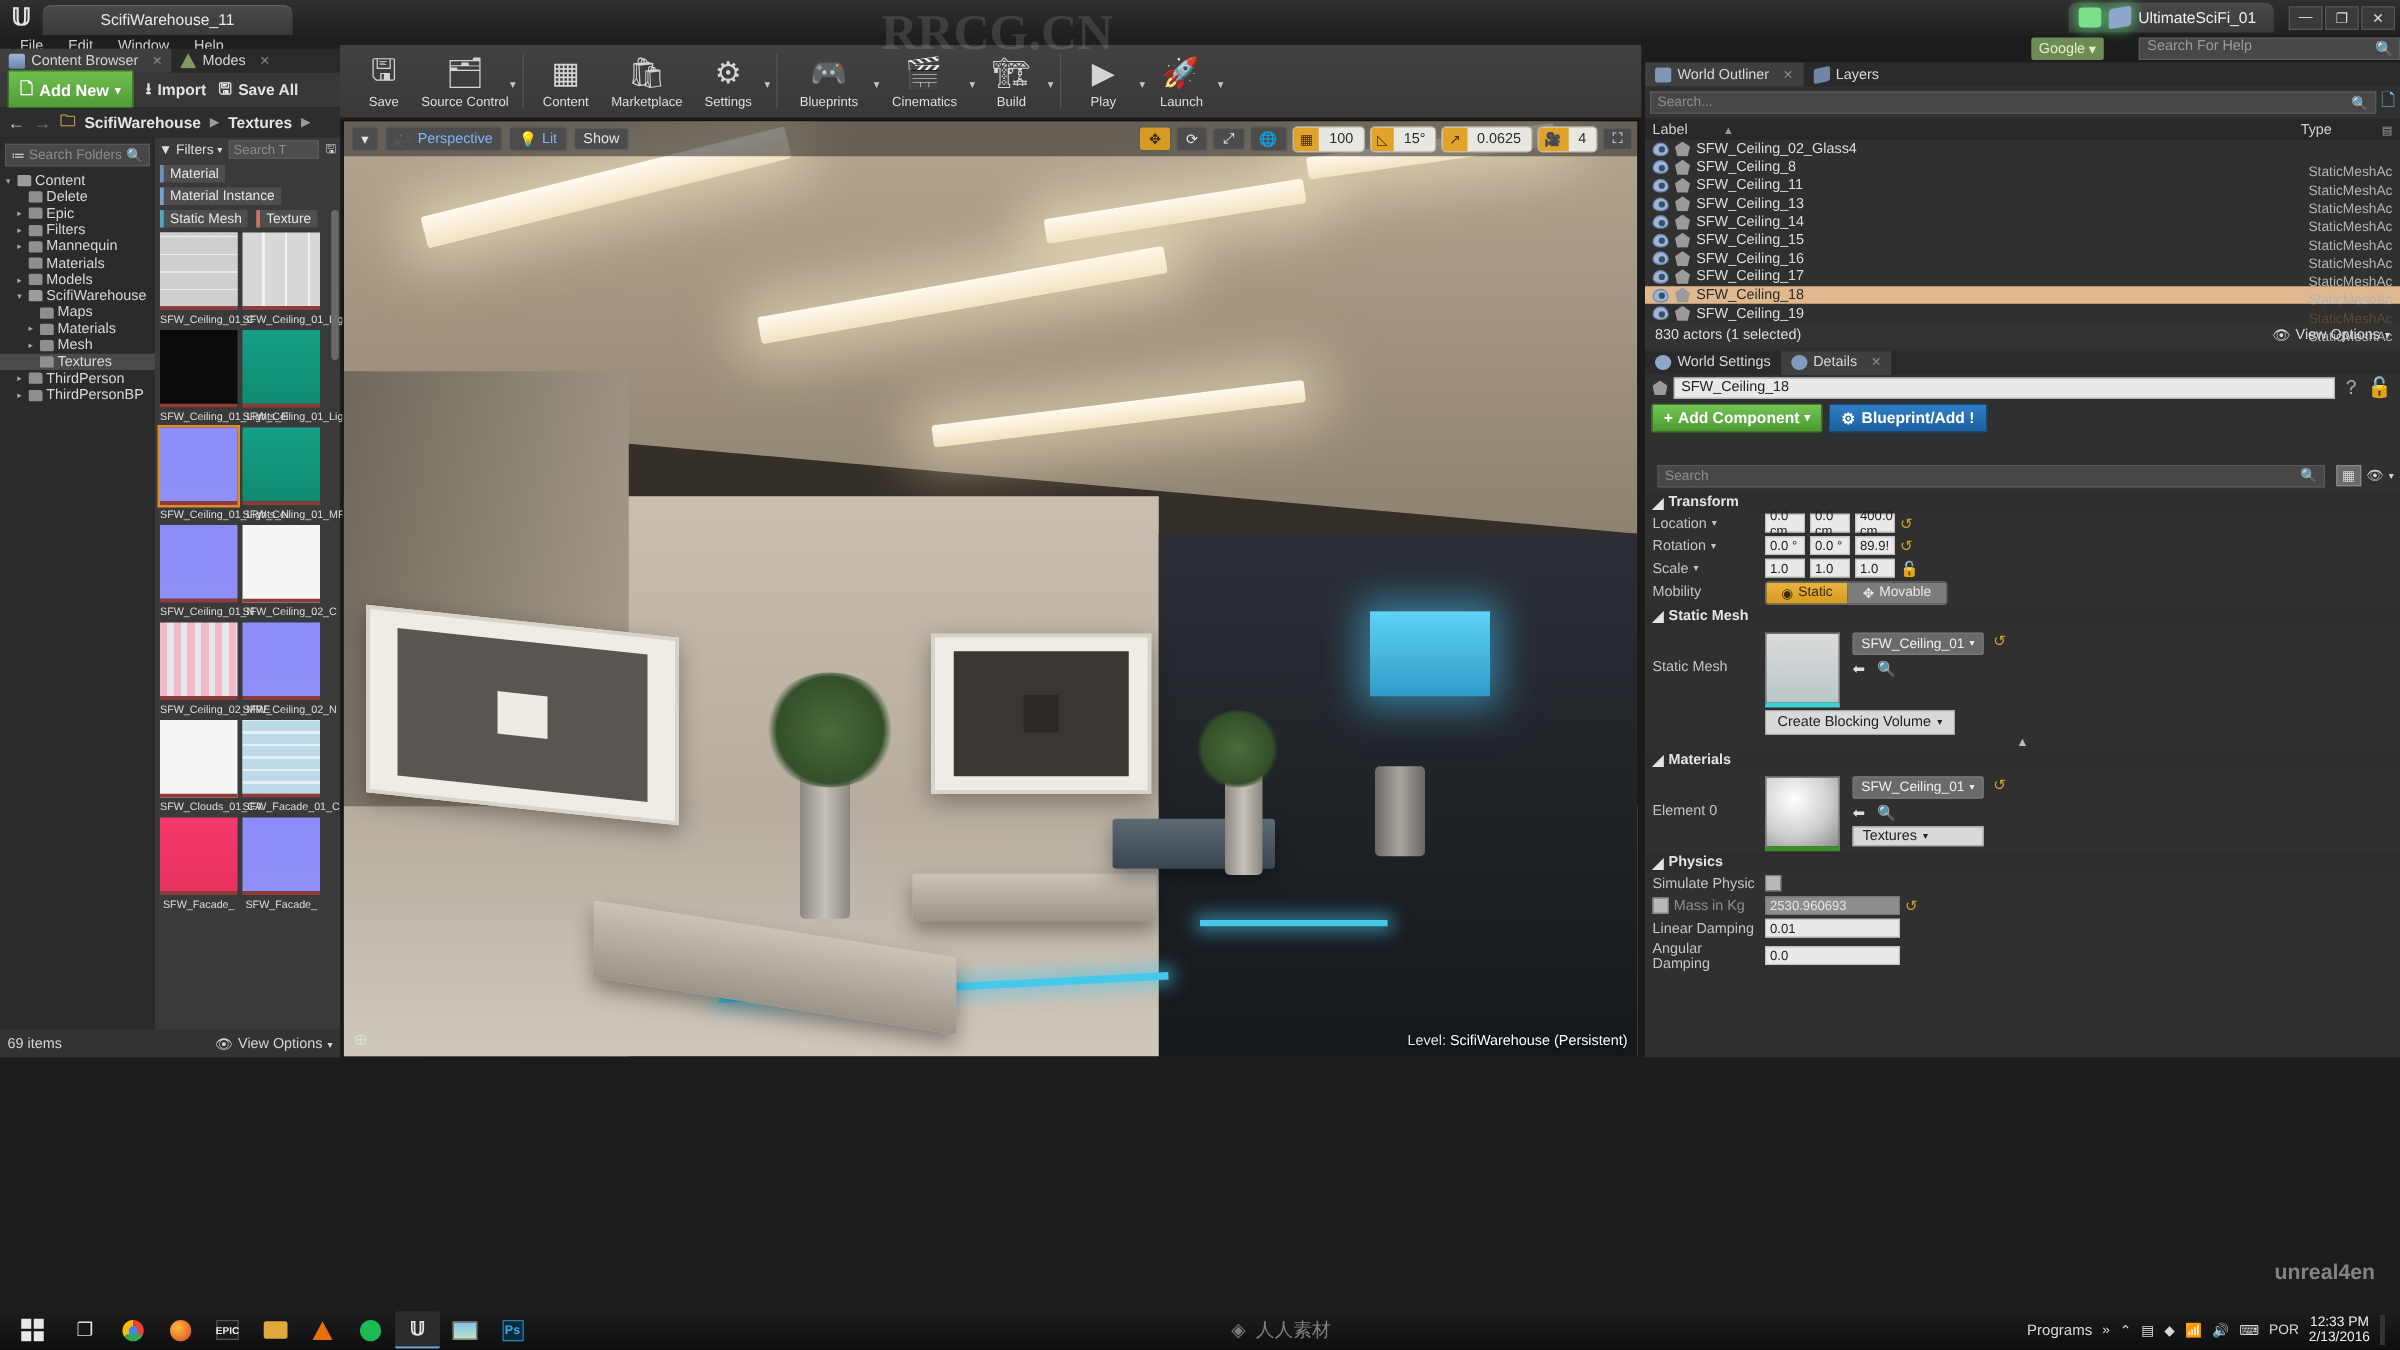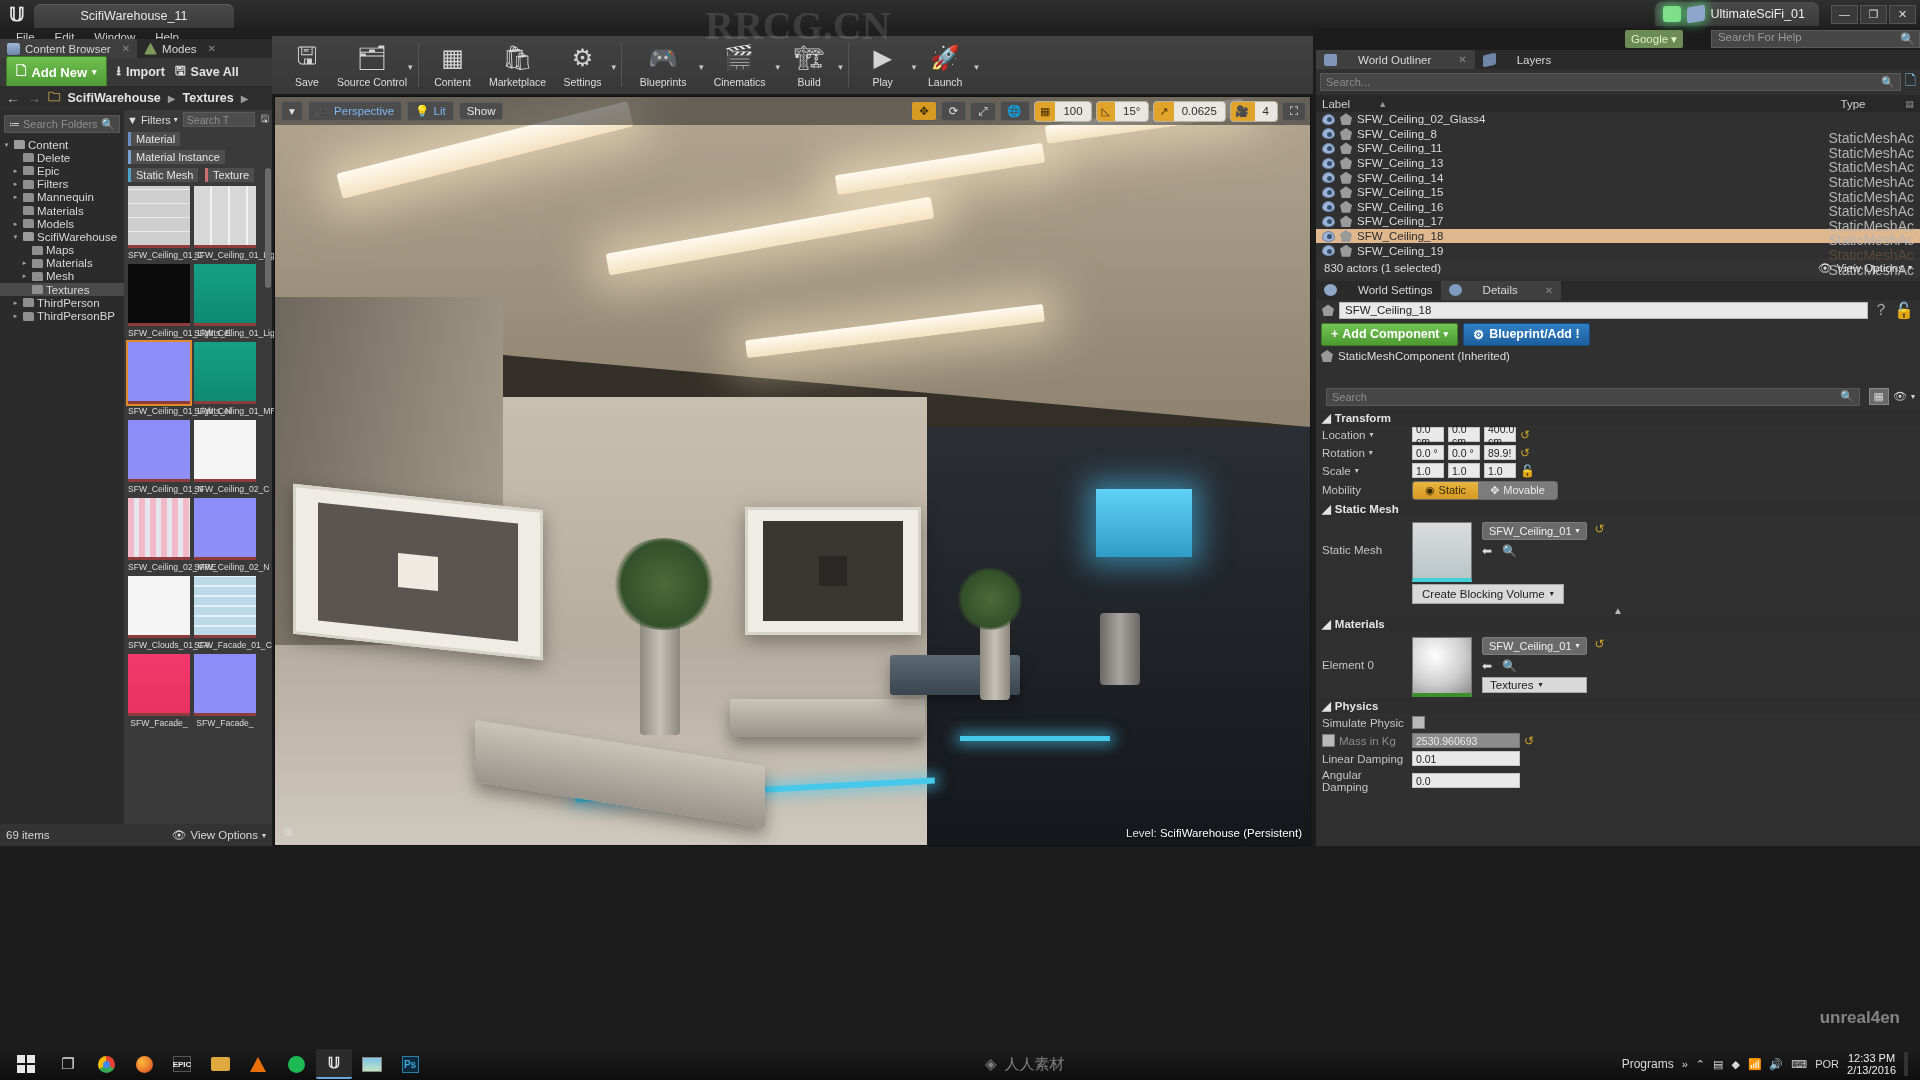--- a/index.html
+++ b/index.html
@@ -149,37 +149,37 @@
   .bench{position:absolute;background:linear-gradient(#c9c3b8,#9a948a);border-radius:3px;
      box-shadow:0 8px 16px rgba(0,0,0,.35);}
   .vase{position:absolute;background:linear-gradient(90deg,#8d8880,#c6c1b8,#8b867e);border-radius:4px;}
   .plant{position:absolute;background:radial-gradient(circle,#4a6b3a 0%,#33502a 60%,transparent 70%);
      border-radius:50%;}
   .strip{position:absolute;background:#46c8ea;box-shadow:0 0 14px 4px rgba(70,200,240,.6);}
 
   
   .rpanel{ position:absolute; left:1316px; top:50px; width:604px; height:796px; background:#303030;}
   .rtabs{ height:19px; background:#2a2a2a; display:flex; align-items:flex-end;}
-  .rtab{ height:19px; display:flex; align-items:center; gap:21px; padding:0 8px; font-size:11.5px;
+  .rtab{ height:19px; display:flex; align-items:center; gap:5px; padding:0 8px; font-size:11.5px;
      color:#d8d8d8;}
   .rtab.sel{ background:#3f3f3f;}
   .olsearch{ margin:4px; height:18px; background:#474747; border:1px solid #585858; display:flex;
      align-items:center; padding:0 5px; font-size:11px; color:#8d8d8d; gap:4px;}
   .olhead{ height:17px; background:#282828; display:flex; align-items:center; font-size:11.5px;
      color:#cfcfcf; padding:0 6px;}
   .olrow{ height:14.6px; display:flex; align-items:center; font-size:11.5px; color:#dcdcdc; gap:5px;
      padding:0 6px;}
   .olrow.sel{ background:#e0b890; color:#2b2b2b;}
   .eye{ width:13px; height:11px; border-radius:50% 50% 50% 50%/60% 60% 40% 40%;
      background:#9fb5d8; border:1px solid #6e84a8; position:relative; flex:none;}
   .eye:after{content:"";position:absolute;left:4px;top:2.5px;width:5px;height:5px;border-radius:50%;
      background:#35506e;}
   .mesh-ico{width:12px;height:12px;flex:none;background:#9a9a9a;
      clip-path:polygon(50% 0,100% 35%,85% 100%,15% 100%,0 35%);}
-  .oltype{ margin-left:auto; color:#b3b3b3; font-size:14px;margin-top:38px; }
+  .oltype{ margin-left:auto; color:#b3b3b3; font-size:11px;margin-top:38px; }
   .olrow.sel .oltype{ color:#5a4a3a;}
   .olfoot{ height:20px; display:flex; align-items:center; font-size:11.5px; color:#dcdcdc;
      padding:0 8px; background:#333;}
   .dtabs{ height:19px; background:#2a2a2a; display:flex; align-items:flex-end; margin-top:3px;}
   .namerow{ height:21px; display:flex; align-items:center; gap:5px; padding:2px 6px;}
   .nameinput{ flex:1; height:17px; background:#e9e9e9; border:1px solid #b9b9b9; color:#222;
      font-size:11.5px; padding:0 5px; display:flex; align-items:center;}
   .btnrow{ display:flex; gap:5px; padding:2px 5px;}
   .greenbtn{ background:linear-gradient(#74c455,#4c9a30); border:1px solid #3f7d26; color:#fff;
      font-size:12.5px; font-weight:bold; padding:3px 9px; border-radius:2px; display:flex;
@@ -759,24 +759,20 @@
         <span>Add Component</span>
         <span style="font-size:9px">▾</span>
       </div>
       <div class="bluebtn">
         <span>⚙</span>
         <span>Blueprint/Add !</span>
       </div>
     </div>
 
     <div>
-      <div class="comprow">
-        <span class="mesh-ico"></span>
-        <span>StaticMeshComponent (Inherited)</span>
-      </div>
       <div style="height:20px"></div>
     </div>
 
     <div style="display:flex;align-items:center;gap:4px;padding:0 5px;">
       <div class="dsearch" style="flex:1">
         <span style="flex:1">Search</span>
         <span>🔍</span>
       </div>
       <span style="background:#6a6a6a;border:1px solid #888;padding:1px 4px;font-size:11px;">▦</span>
       <span style="font-size:11px">👁</span>

